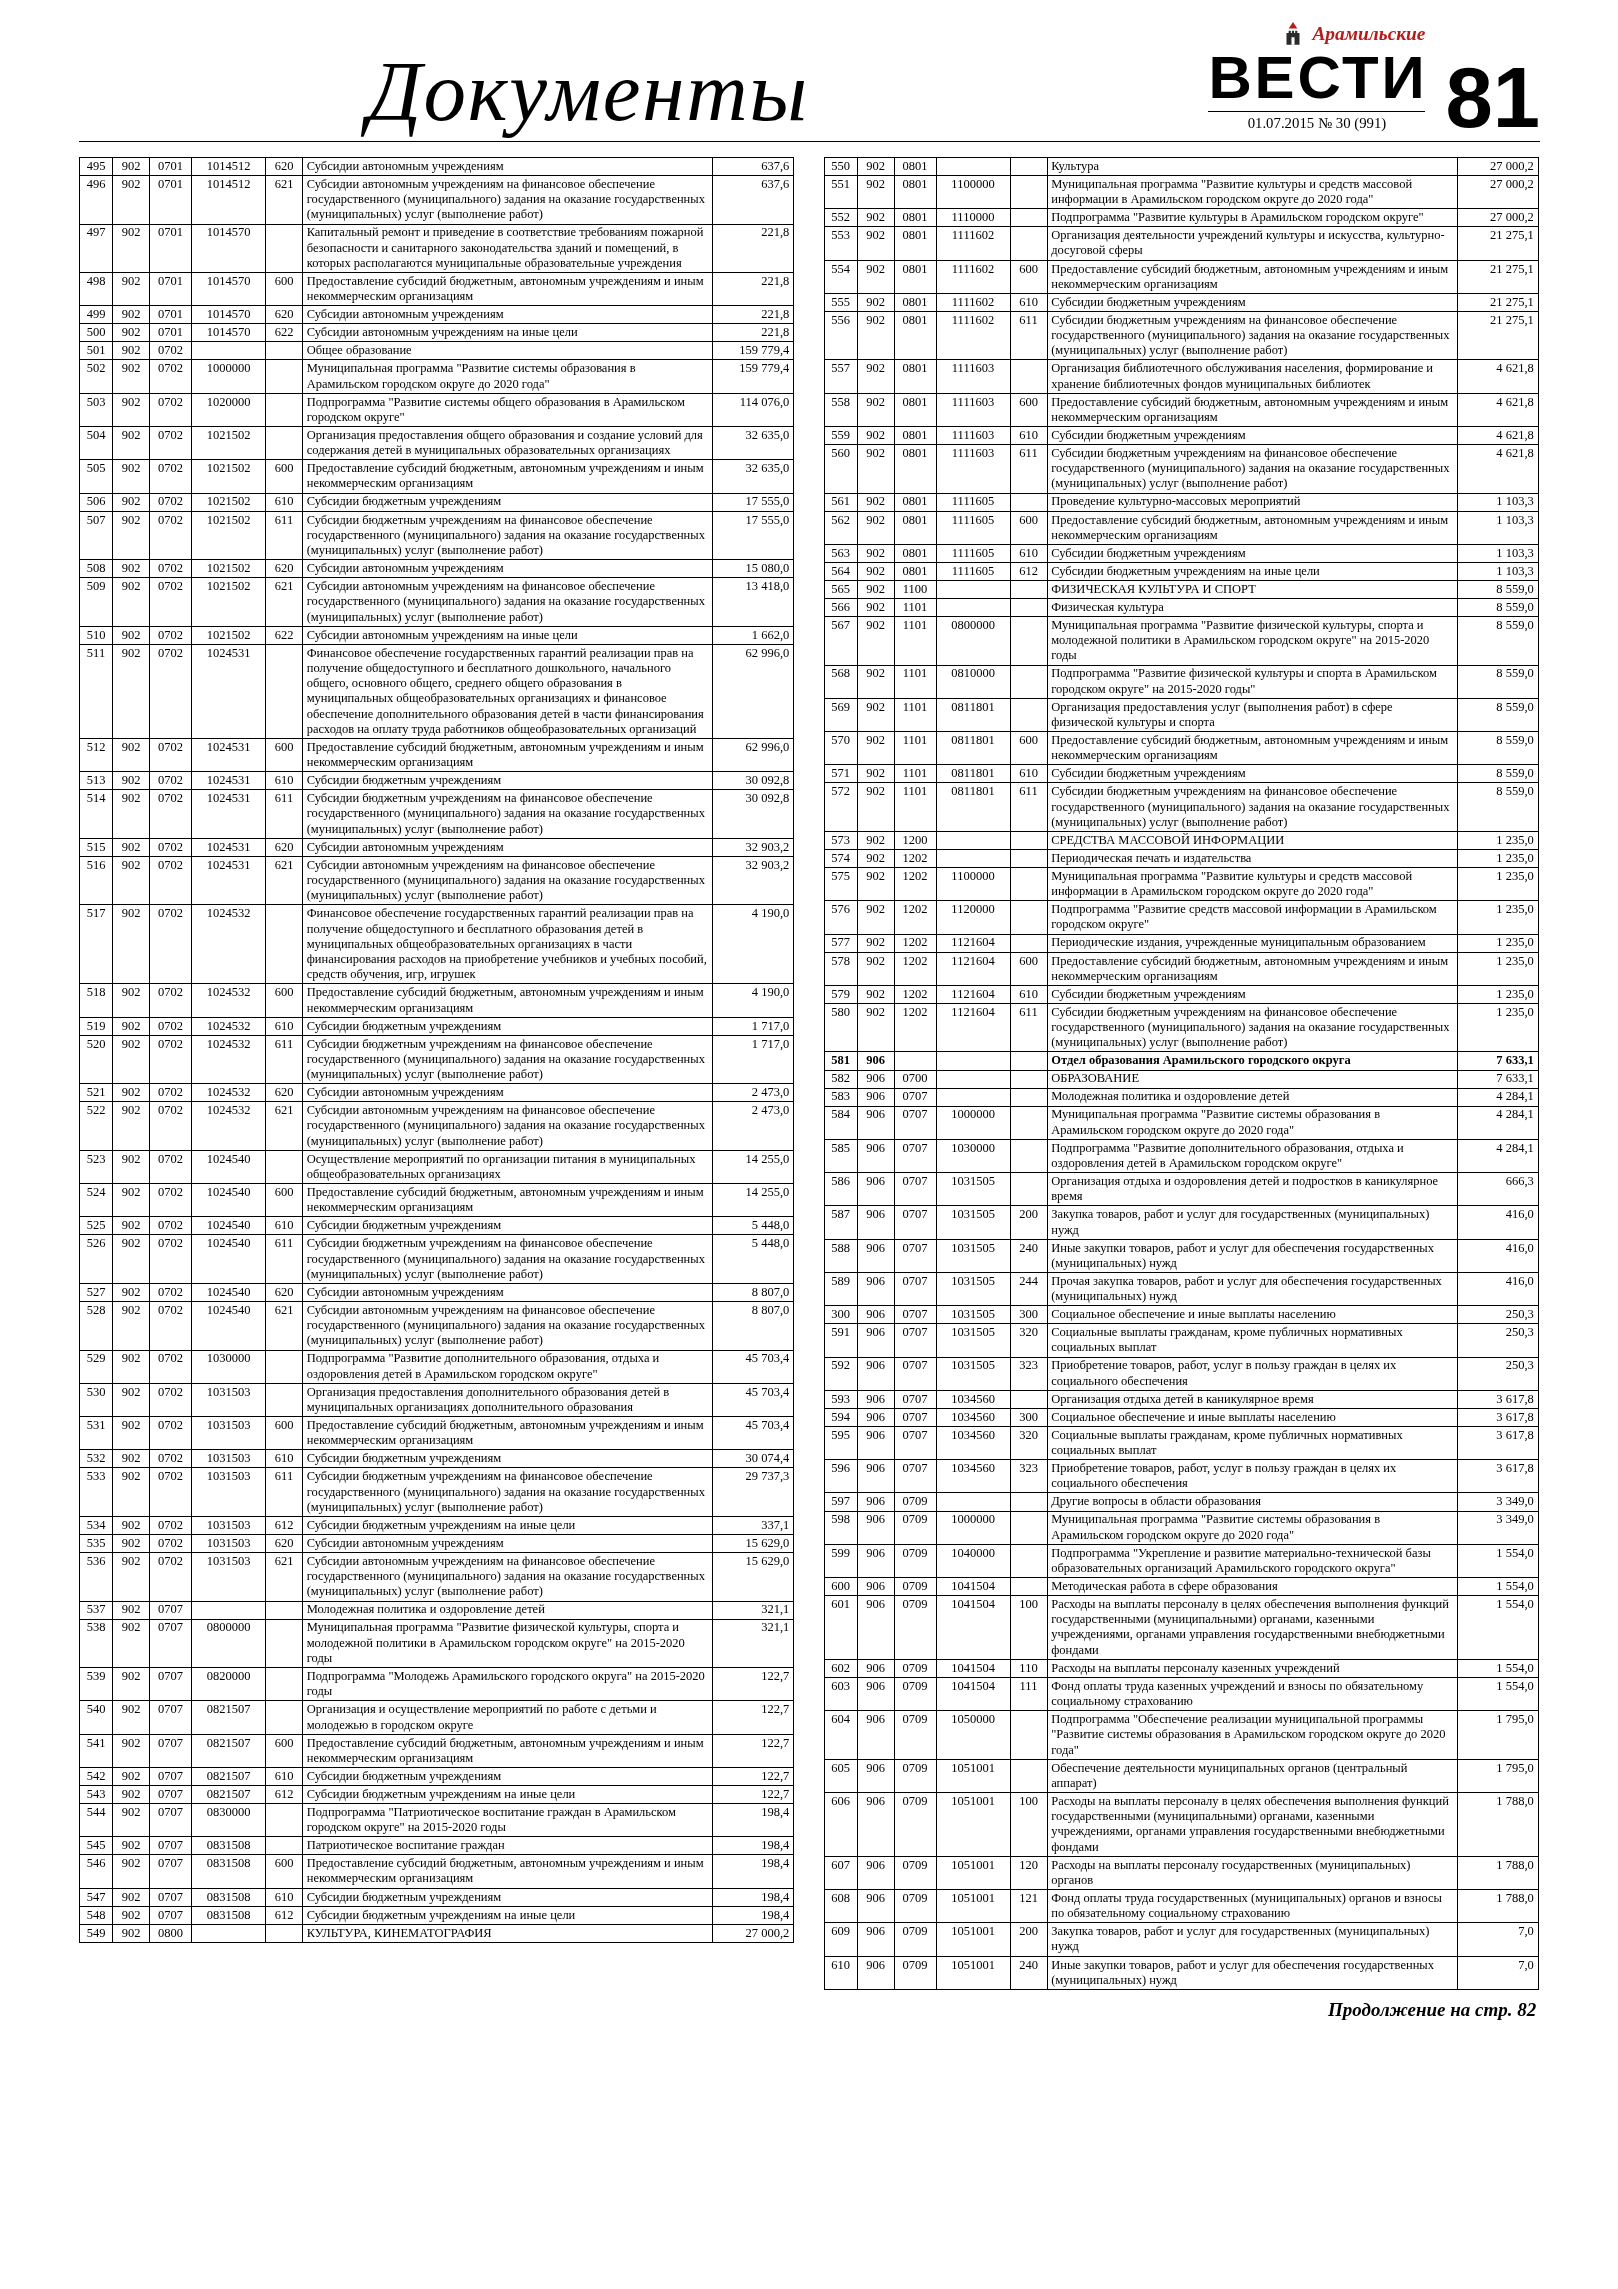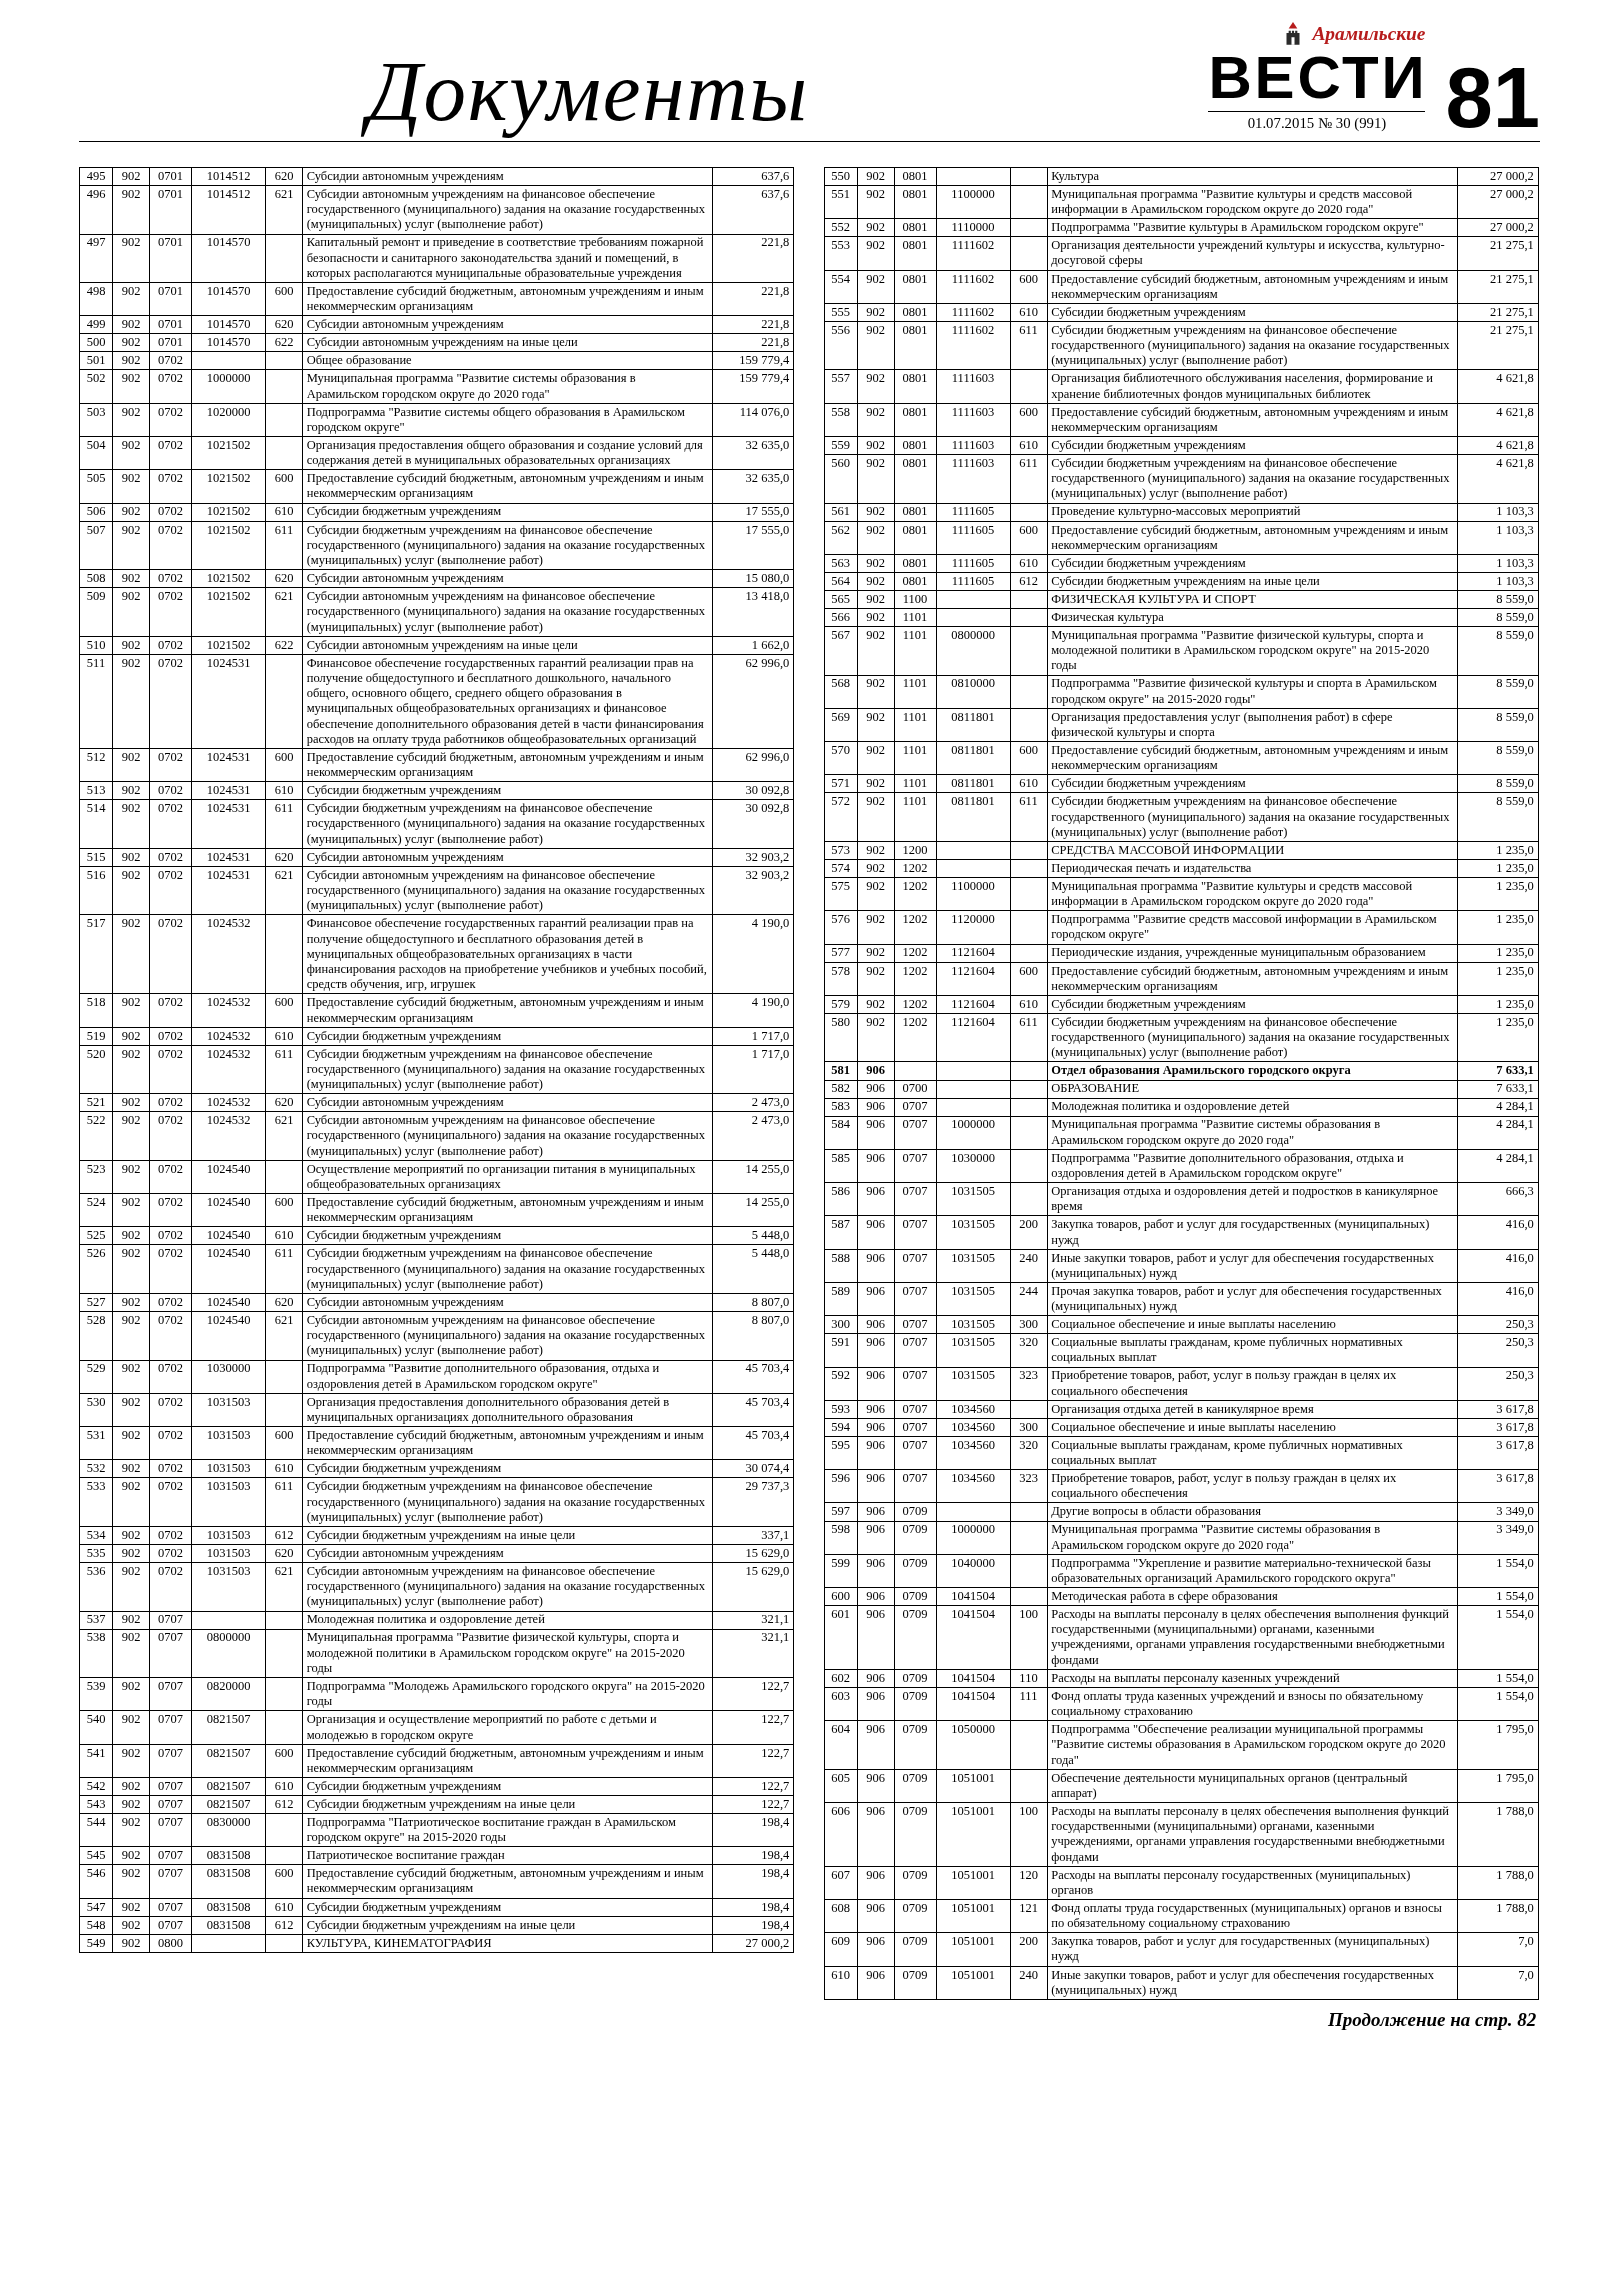--- a/index.html
+++ b/index.html
@@ -16,21 +16,21 @@
     font-family:"Liberation Serif", serif; font-style:italic; font-weight:500;
     font-size:85px; line-height:1; margin:0; letter-spacing:1.8px;
   }
   .brand { width:217px; text-align:center; padding-bottom:1.8px; }
   .brand-top { display:flex; align-items:center; justify-content:flex-end; gap:6.5px; }
   .brand-top .brand-city { color:#b61c1c; font-weight:bold; font-size:19.4px; font-style:italic; }
   .brand-main { font-family:"Liberation Sans", sans-serif; font-weight:bold; font-size:60px; letter-spacing:2.8px; line-height:1.02; }
   .brand-date { border-top:1.4px solid #000; margin-top:2.8px; padding-top:2.8px; font-size:14.8px; white-space:nowrap; }
   .page-num { font-family:"Liberation Sans", sans-serif; font-weight:bold; font-size:85px; line-height:.85; margin-left:20px; }
   
-  main { display:flex; gap:29.5px; align-items:flex-start; margin-top:25px; }
+  main { display:flex; gap:29.5px; align-items:flex-start; margin-top:15px; }
   table { border-collapse:collapse; table-layout:fixed; width:715px; }
   td {
     border:0.9px solid #000; padding:0.9px 3.7px; vertical-align:top;
     font-size:12.5px; line-height:1.22; overflow-wrap:break-word;
   }
   .col-num   { width:33px; text-align:center; }
   .col-grbs  { width:37px; text-align:center; }
   .col-sec   { width:42px; text-align:center; }
   .col-target{ width:74px; text-align:center; }
   .col-vid   { width:37px; text-align:center; }

